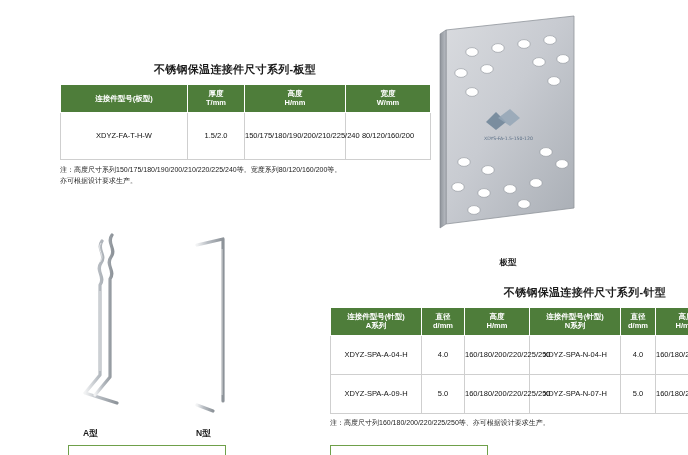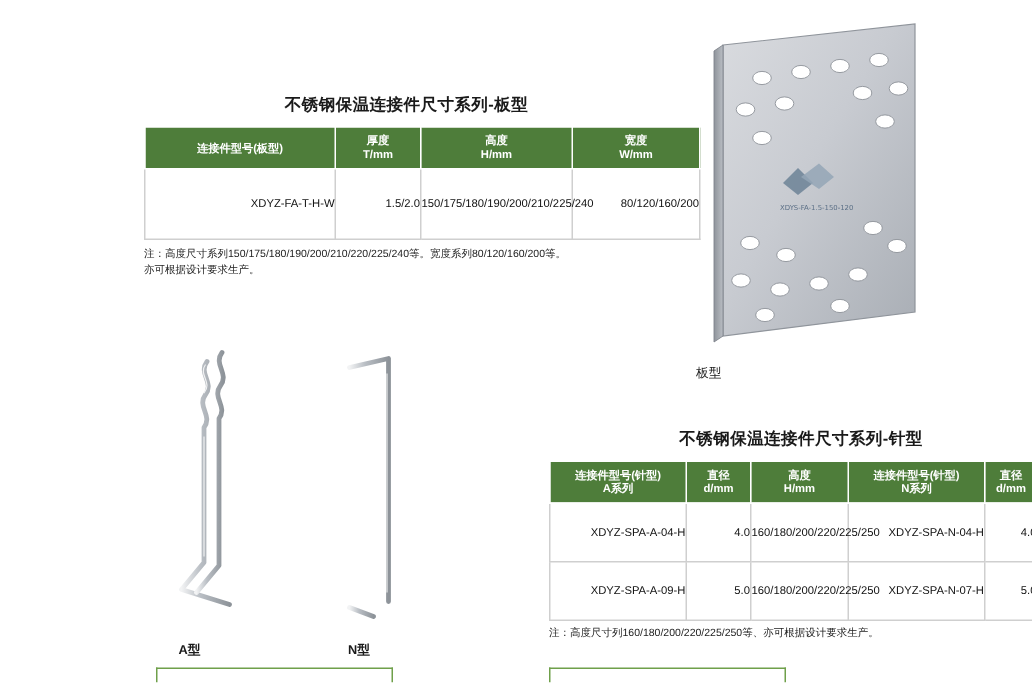--- a/index.html
+++ b/index.html
@@ -4,41 +4,41 @@
 <style>
   html,body{margin:0;padding:0;}
   body{
     width:688px;height:455px;
     background:#ffffff;
     font-family:"Liberation Sans","DejaVu Sans",sans-serif;
     position:relative;
     overflow:hidden;
     color:#1a1a1a;
   }
-  .page{position:absolute;inset:0;margin-left:36px;}
+  .page{position:absolute;inset:0;}
 
   
   .spec-table{border-collapse:collapse;table-layout:fixed;}
   .spec-table th{
     background:#4e7d3a;
     color:#ffffff;
     font-size:7.5px;
     font-weight:bold;
     line-height:1.25;
     border:1px solid #ffffff;
     padding:4px 2px;
     text-align:center;
     vertical-align:middle;
   }
   .spec-table td{
     border:1px solid #cfcfcf;
     font-size:7.5px;
     line-height:1.3;
     padding:6px 0;
-    text-align:right;
+    text-align:center;
     vertical-align:middle;
     color:#111;
     background:#fff;
   }
 
   
   #sec-plate{position:absolute;left:60px;top:62px;width:350px;}
   .sec-title{
     font-size:11px;
     font-weight:bold;
@@ -62,28 +62,28 @@
   
   #sec-pin{position:absolute;left:330px;top:285px;width:336px;}
   #table-pin{width:336px;}
   #table-pin th:nth-child(1){width:86px;}
   #table-pin th:nth-child(2){width:38px;}
   #table-pin th:nth-child(3){width:60px;}
   #table-pin th:nth-child(4){width:86px;}
   #table-pin th:nth-child(5){width:30px;}
   #table-pin th:nth-child(6){width:56px;}
   #table-pin td{height:26px;}
-  #sec-pin .sec-title{text-align:center;}
+  #sec-pin .sec-title{text-align:right;}
   #note-pin{margin-top:4px;text-align:left;}
 
   
   #plate-figure{position:absolute;left:428px;top:12px;width:160px;height:230px;}
   #plate-caption{
-    position:absolute;left:428px;top:243px;width:160px;
-    font-size:8.5px;font-weight:normal;
+    position:absolute;left:428px;top:257px;width:160px;
+    text-align:center;font-size:8.5px;font-weight:bold;
   }
   .plate-svg{display:block;}
 
   
   #anchor-figure{position:absolute;left:55px;top:225px;width:210px;height:200px;}
   #cap-a{position:absolute;left:83px;top:428px;font-size:8.5px;font-weight:bold;text-align:right;}
   #cap-n{position:absolute;left:196px;top:428px;font-size:8.5px;font-weight:bold;}
 
   
   .bottom-bar{

